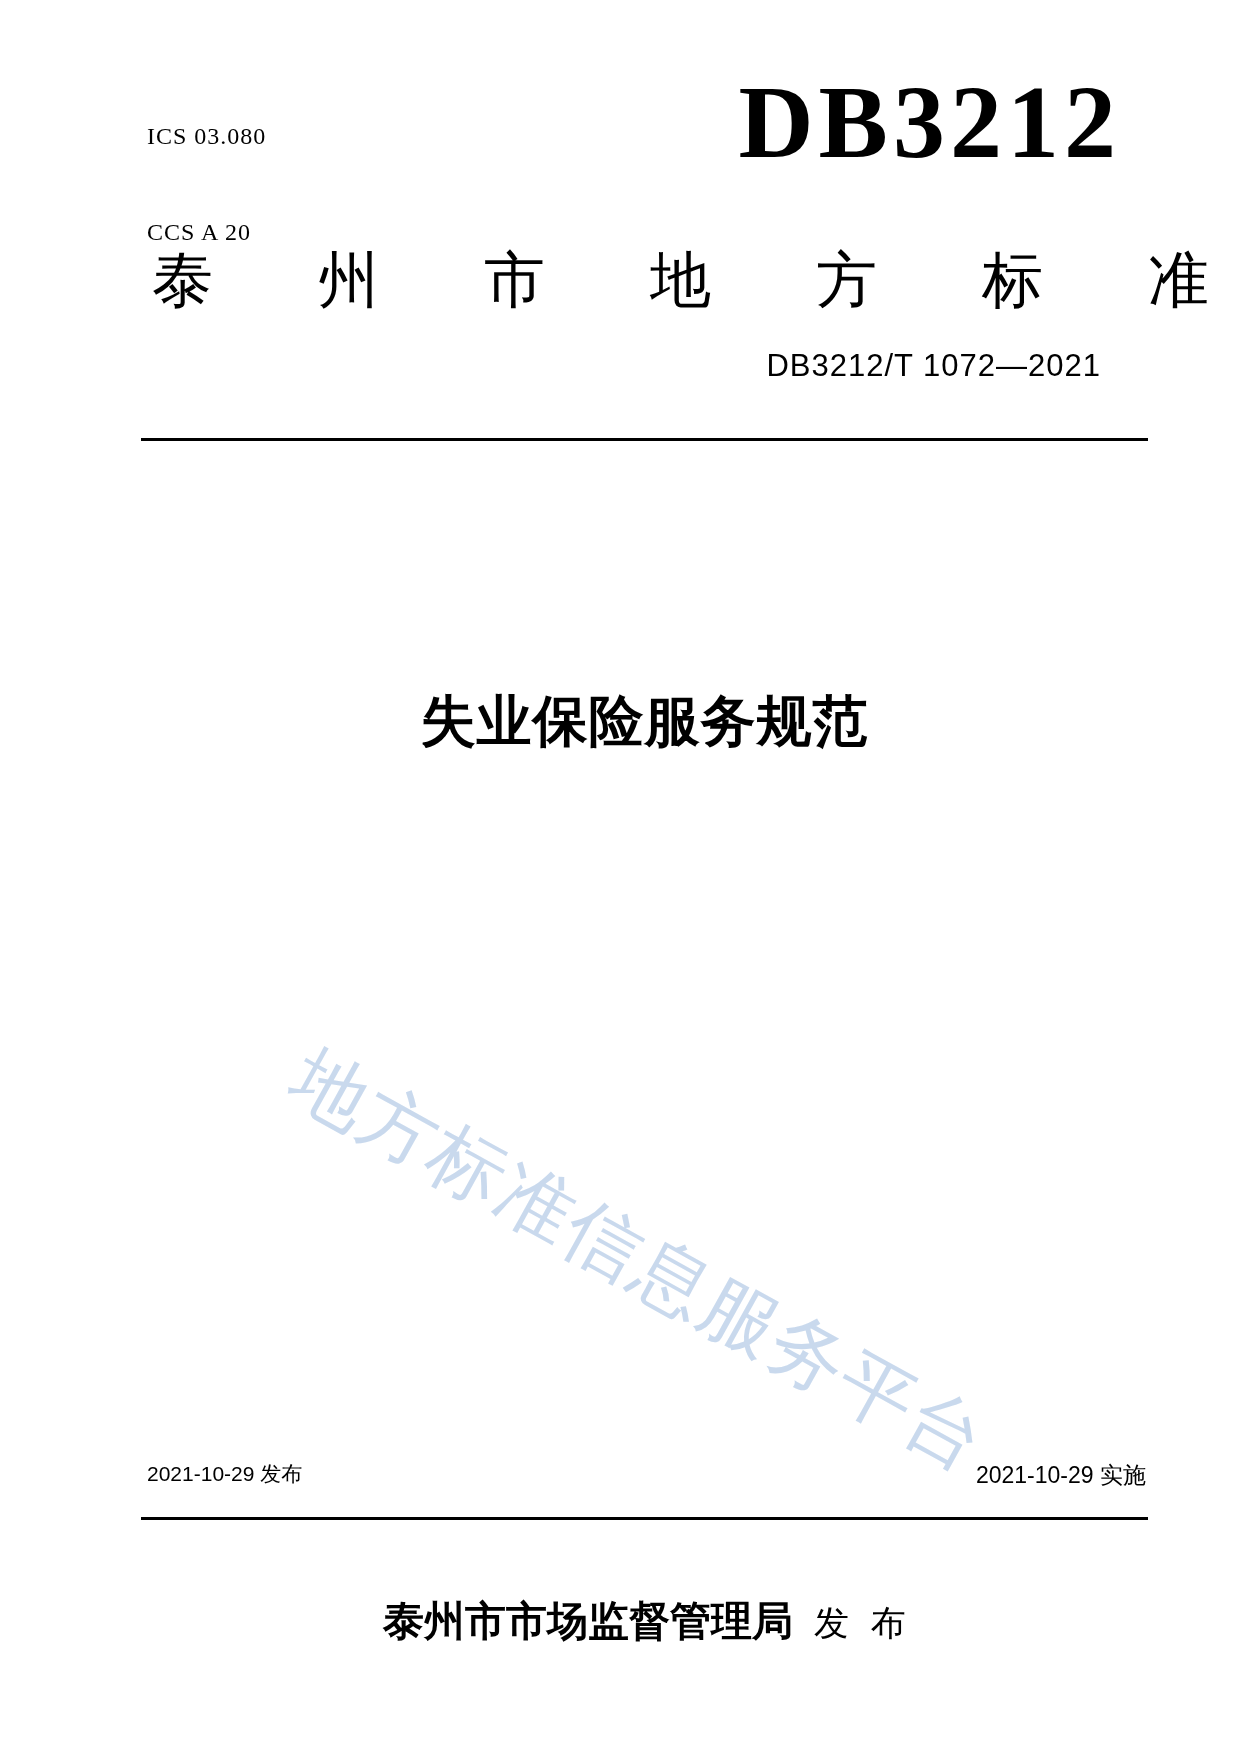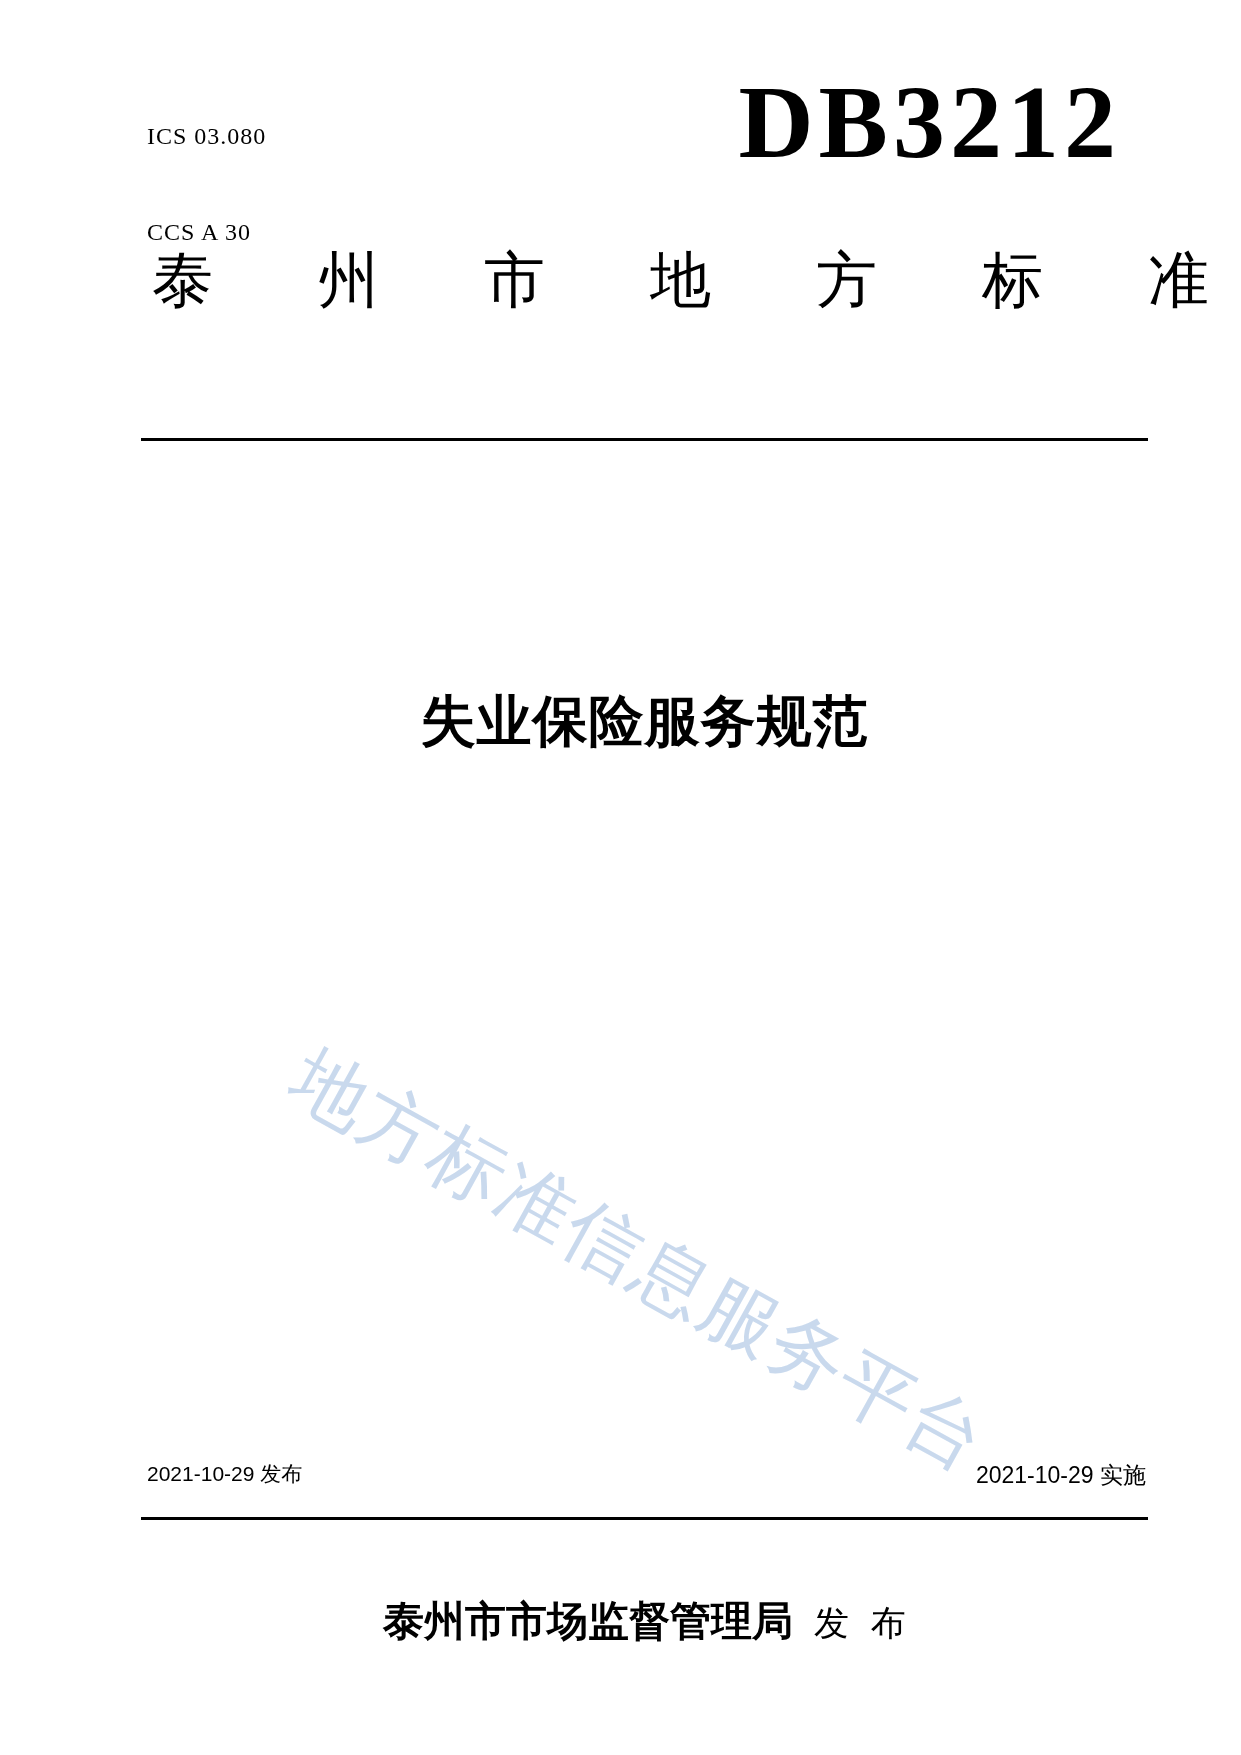--- a/index.html
+++ b/index.html
@@ -140,27 +140,28 @@
     white-space: pre;
   }
 </style>
 </head>
 <body>
 
 <div class="page">
 
   <div class="ics-block">
     <div>ICS 03.080</div>
-    <div>CCS A 30</div>
+    <div>CCS A 20</div>
   </div>
 
   <div class="code-large">DB3212</div>
 
   <div class="standard-name">泰州市地方标准</div>
 
+  <div class="standard-number">DB3212/T 1072—2021</div>
 
   <div class="rule rule-top"></div>
 
   <div class="doc-title">失业保险服务规范</div>
 
   <div class="watermark">地方标准信息服务平台</div>
 
   <div class="date-issue">2021-10-29 发布</div>
 
   <div class="date-implement">2021-10-29 实施</div>

